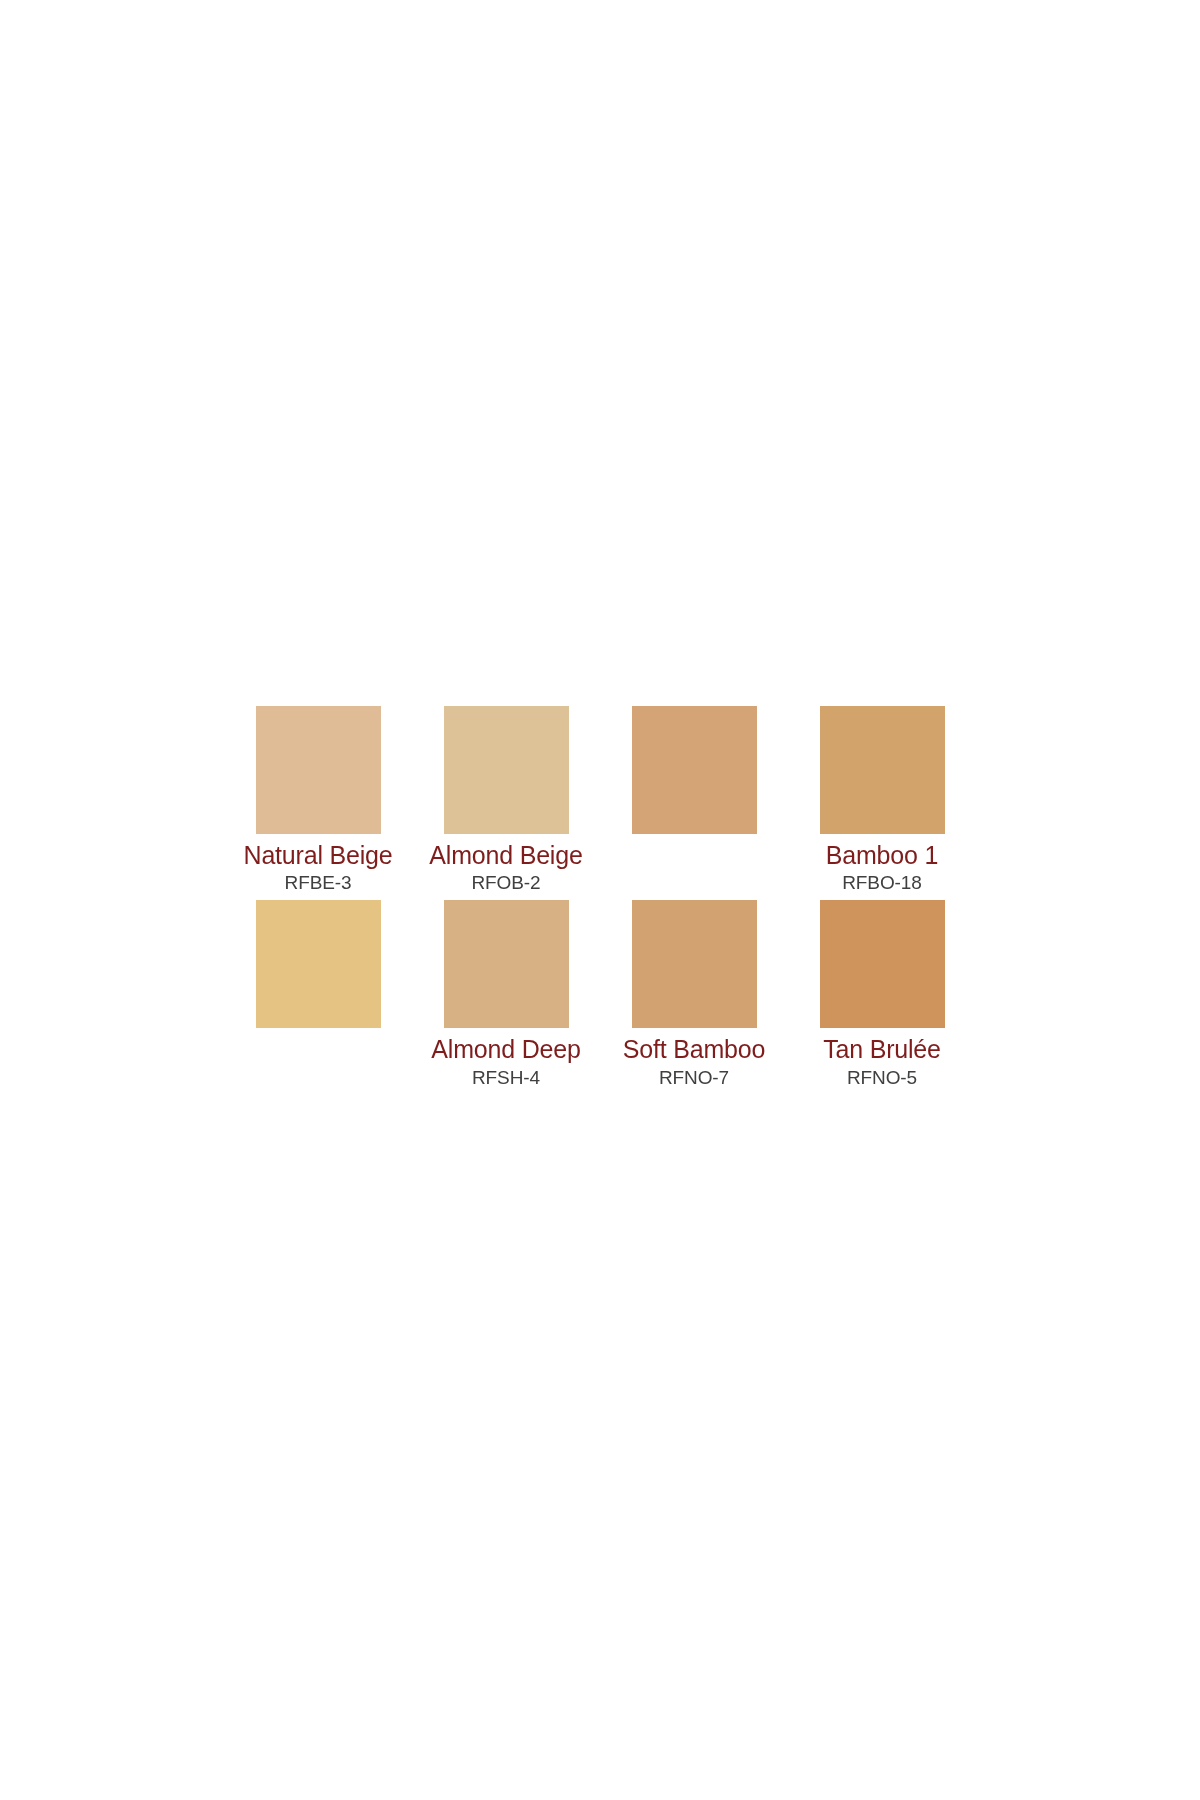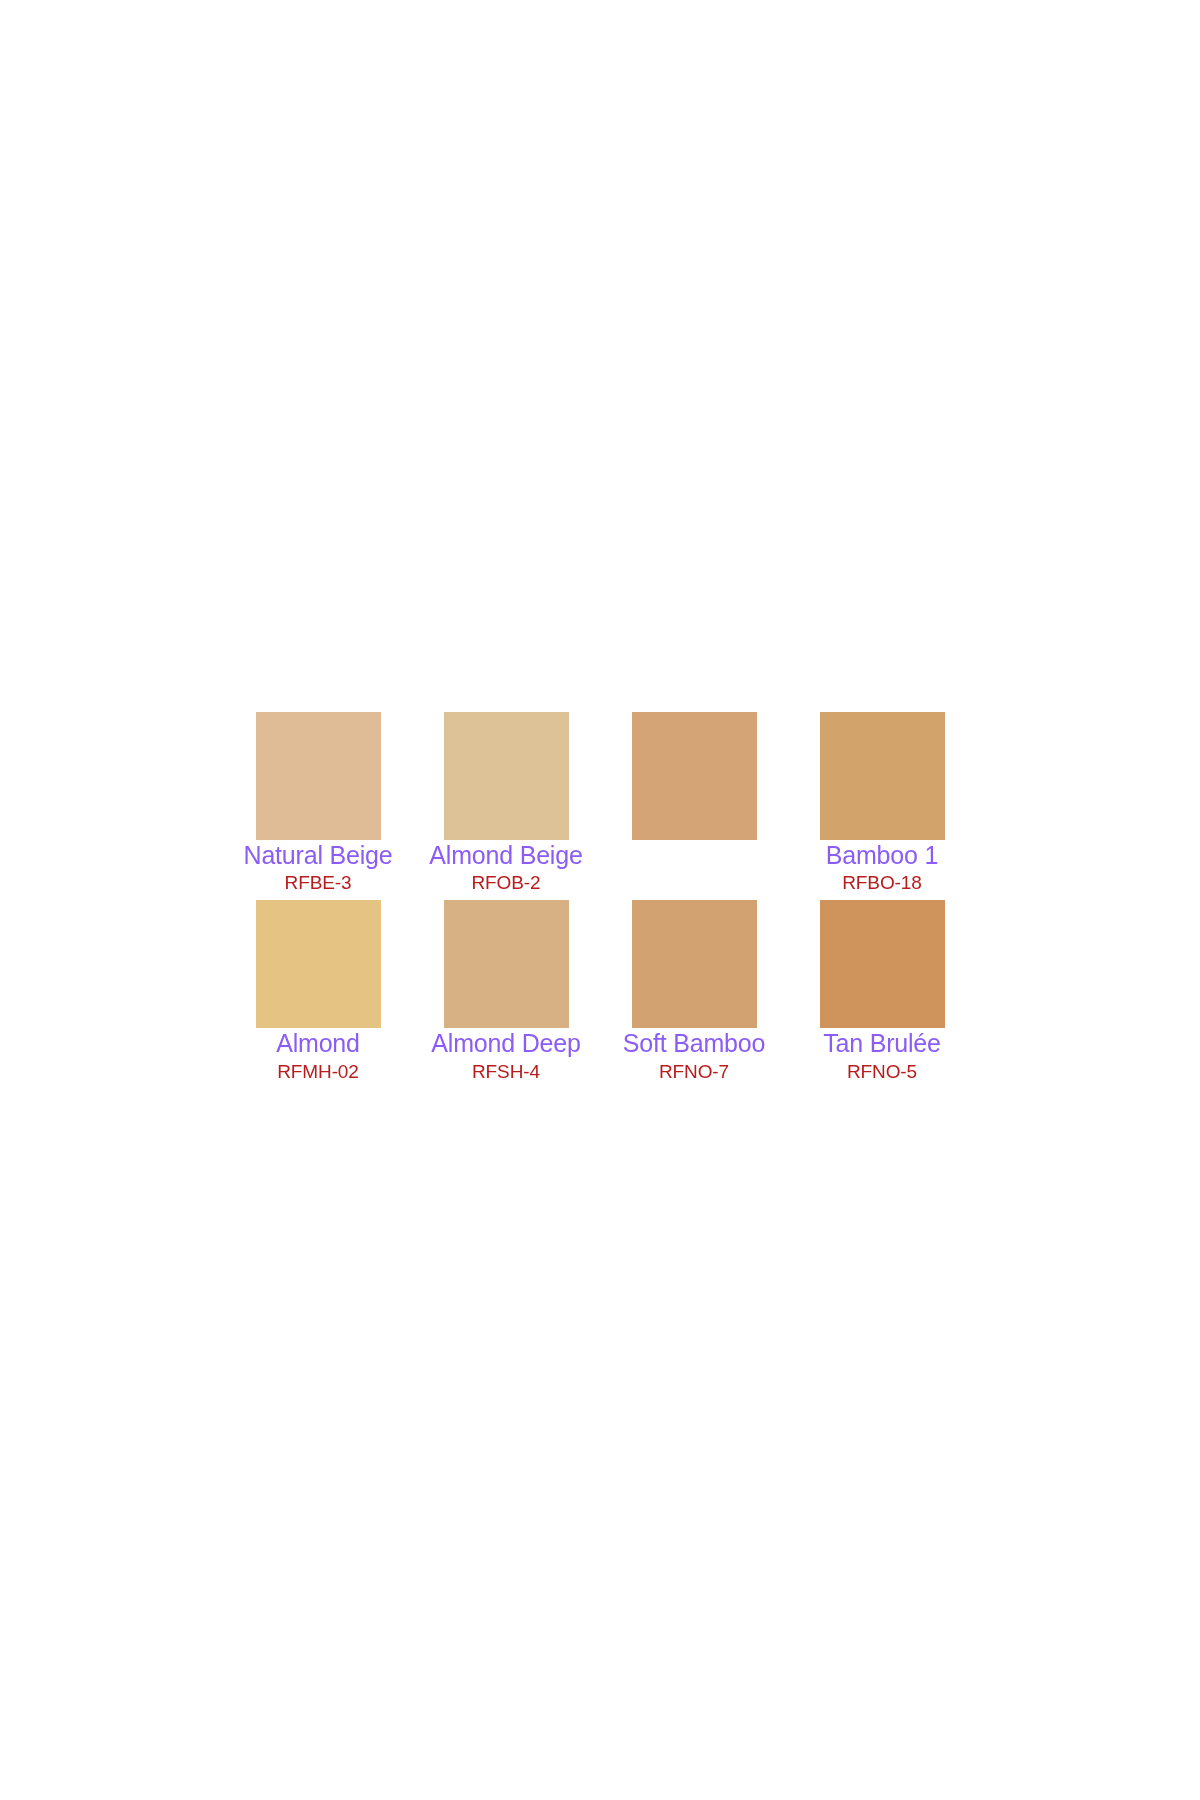--- a/index.html
+++ b/index.html
@@ -70,33 +70,33 @@
     display: flex;
     flex-direction: column;
     align-items: center;
     width: 188px;
   }
 
   .shade-name {
     font-family: "Liberation Sans", sans-serif;
     font-size: 25px;
     font-weight: 400;
-    color: #8b5cf6;
+    color: #7f1d1d;
     letter-spacing: -0.2px;
     line-height: 1.18;
-    margin-top: 1px;
+    margin-top: 7px;
     white-space: nowrap;
     text-align: right;
   }
 
   .shade-code {
     font-family: "Liberation Sans", sans-serif;
     font-size: 19px;
     font-weight: 400;
-    color: #b91c1c;
+    color: #404040;
     letter-spacing: -0.1px;
     line-height: 1.15;
     margin-top: 2px;
     margin-bottom: 6px;
     white-space: nowrap;
     text-align: center;
   }
 </style>
 </head>
 <body style="background-color: rgb(255, 255, 255);">
@@ -127,24 +127,20 @@
         <div class="caption">
           <div class="shade-name">Bamboo 1</div>
           <div class="shade-code">RFBO-18</div>
         </div>
       </div>
     </div>
 
     <div class="swatch-row">
       <div class="swatch-cell label-below-2">
         <span class="chip" style="background-color: rgb(229, 195, 130);"></span>
-        <div class="caption">
-          <div class="shade-name">Almond</div>
-          <div class="shade-code">RFMH-02</div>
-        </div>
       </div>
       <div class="swatch-cell label-below-2">
         <span class="chip" style="background-color: rgb(215, 177, 131);"></span>
         <div class="caption">
           <div class="shade-name">Almond Deep</div>
           <div class="shade-code">RFSH-4</div>
         </div>
       </div>
       <div class="swatch-cell label-below-2">
         <span class="chip" style="background-color: rgb(210, 162, 113);"></span>

